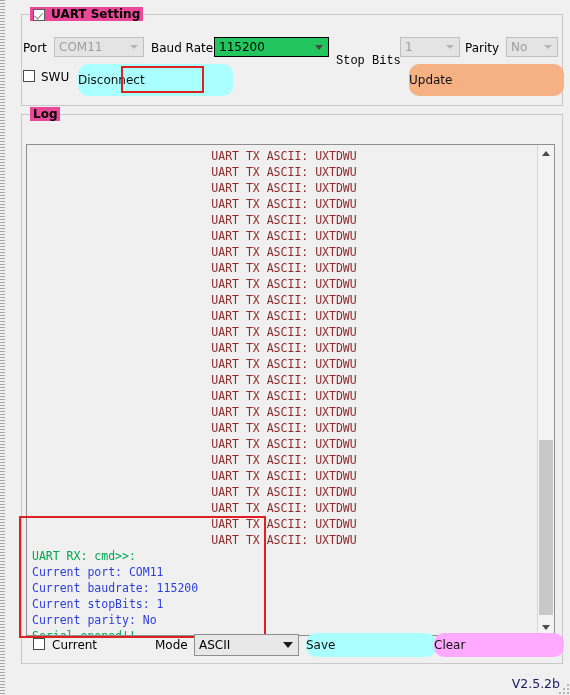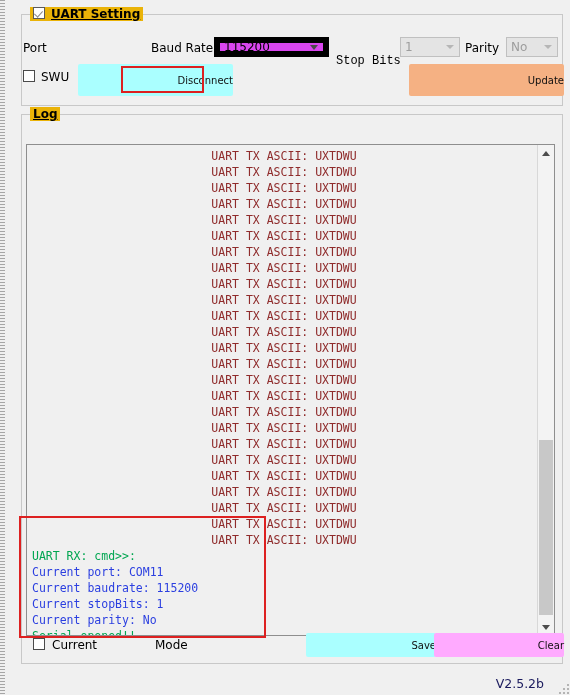--- a/index.html
+++ b/index.html
@@ -46,28 +46,27 @@
 
   
   .groupbox {
     position: absolute;
     border: 1px solid #c8c8c8;
     background: transparent;
   }
   .gb-title {
     position: absolute;
     top: -8px;
-    background: #eab308;
+    background: #ec4899;
     font-weight: bold;
     font-size: 12px;
     padding: 0 3px;
     display: flex;
-    align-items: flex-start;
+    align-items: flex-end;
     white-space: nowrap;
-    text-decoration: underline;
   }
 
   
   .cbox {
     width: 12px; height: 12px;
     border: 1px solid #4a4a4a;
     background: #ffffff;
     display: inline-block;
     position: relative;
     box-sizing: border-box;
@@ -86,22 +85,22 @@
 
   
   .ctl-label {
     font-size: 12px;
     color: #000;
     white-space: nowrap;
   }
   .combo {
     box-sizing: border-box;
     height: 20px;
-    border: 6px solid #000000;
-    background: #d946ef;
+    border: 1px solid #000000;
+    background: #22c55e;
     display: flex;
     align-items: center;
     position: relative;
     font-size: 12px;
     padding-left: 4px;
     white-space: nowrap;
     overflow: hidden;
   }
   .combo.disabled {
     background: #e4e4e4;
@@ -120,27 +119,27 @@
   .combo.thin-arrow .arrow {
     border-left-width: 4px;
     border-right-width: 4px;
     border-top-width: 4px;
   }
 
   
   .flatbtn {
     box-sizing: border-box;
     border: none;
-    border-radius: 2px;
-    font-size: 10px;
+    border-radius: 10px;
+    font-size: 12px;
     font-family: "DejaVu Sans", "Liberation Sans", sans-serif;
     color: #101010;
     display: flex;
     align-items: center;
-    justify-content: flex-end;
+    justify-content: flex-start;
     padding: 0;
     cursor: default;
     position: absolute;
   }
 
   
   .annot {
     position: absolute;
     border: 2px solid #dd2020;
     box-sizing: border-box;
@@ -223,20 +222,24 @@
 
   <div class="groupbox" style="left:12px; top:14px; width:540px; height:90px;">
     <div class="gb-title" style="left:8px;">
       <span class="cbox checked disabled"></span>
       <span style="margin-left:6px;">UART Setting</span>
     </div>
   </div>
 
   <div class="ctl-label" style="position:absolute; left:14px; top:41px;">Port</div>
 
+  <div class="combo disabled thin-arrow" style="position:absolute; left:45px; top:37px; width:90px;">
+    <span>COM11</span>
+    <span class="arrow"></span>
+  </div>
 
   <div class="ctl-label" style="position:absolute; left:142px; top:41px;">Baud Rate</div>
 
   <div class="combo" style="position:absolute; left:205px; top:37px; width:115px;">
     <span>115200</span>
     <span class="arrow"></span>
   </div>
 
   <div class="ctl-label" style="position:absolute; left:327px; top:54px;font-family:Liberation Mono, monospace;">Stop Bits</div>
 
@@ -285,30 +288,35 @@
     </div>
   </div>
 
   <div class="annot" style="left:10px; top:516px; width:247px; height:122px;"></div>
 
   <span class="cbox" style="position:absolute; left:24px; top:638px;"></span>
   <div class="ctl-label" style="position:absolute; left:43px; top:638px;">Current</div>
 
   <div class="ctl-label" style="position:absolute; left:146px; top:638px;">Mode</div>
 
+  <div class="combo" style="position:absolute; left:185px; top:634px; width:105px; height:22px;
+              background:#e8e8e8; border:1px solid #8e8e8e;">
+    <span>ASCII</span>
+    <span class="arrow" style="border-left-width:5px;border-right-width:5px;border-top-width:6px;border-top-color:#1a1a1a;"></span>
+  </div>
 
   <div class="flatbtn" style="left:297px; top:633px; width:130px; height:24px; background:#aaffff;">
     <span>Save</span>
   </div>
 
   <div class="flatbtn" style="left:425px; top:633px; width:130px; height:24px; background:#ffaaff;">
     <span>Clear</span>
   </div>
 
-  <div id="version" style="right:26px; bottom:4px;">V2.5.2b</div>
+  <div id="version" style="right:10px; bottom:4px;">V2.5.2b</div>
 
   <div id="corner-grip">
     <i style="right:0; bottom:0;"></i>
     <i style="right:4px; bottom:0;"></i>
     <i style="right:8px; bottom:0;"></i>
     <i style="right:0; bottom:4px;"></i>
     <i style="right:4px; bottom:4px;"></i>
     <i style="right:0; bottom:8px;"></i>
   </div>
 

